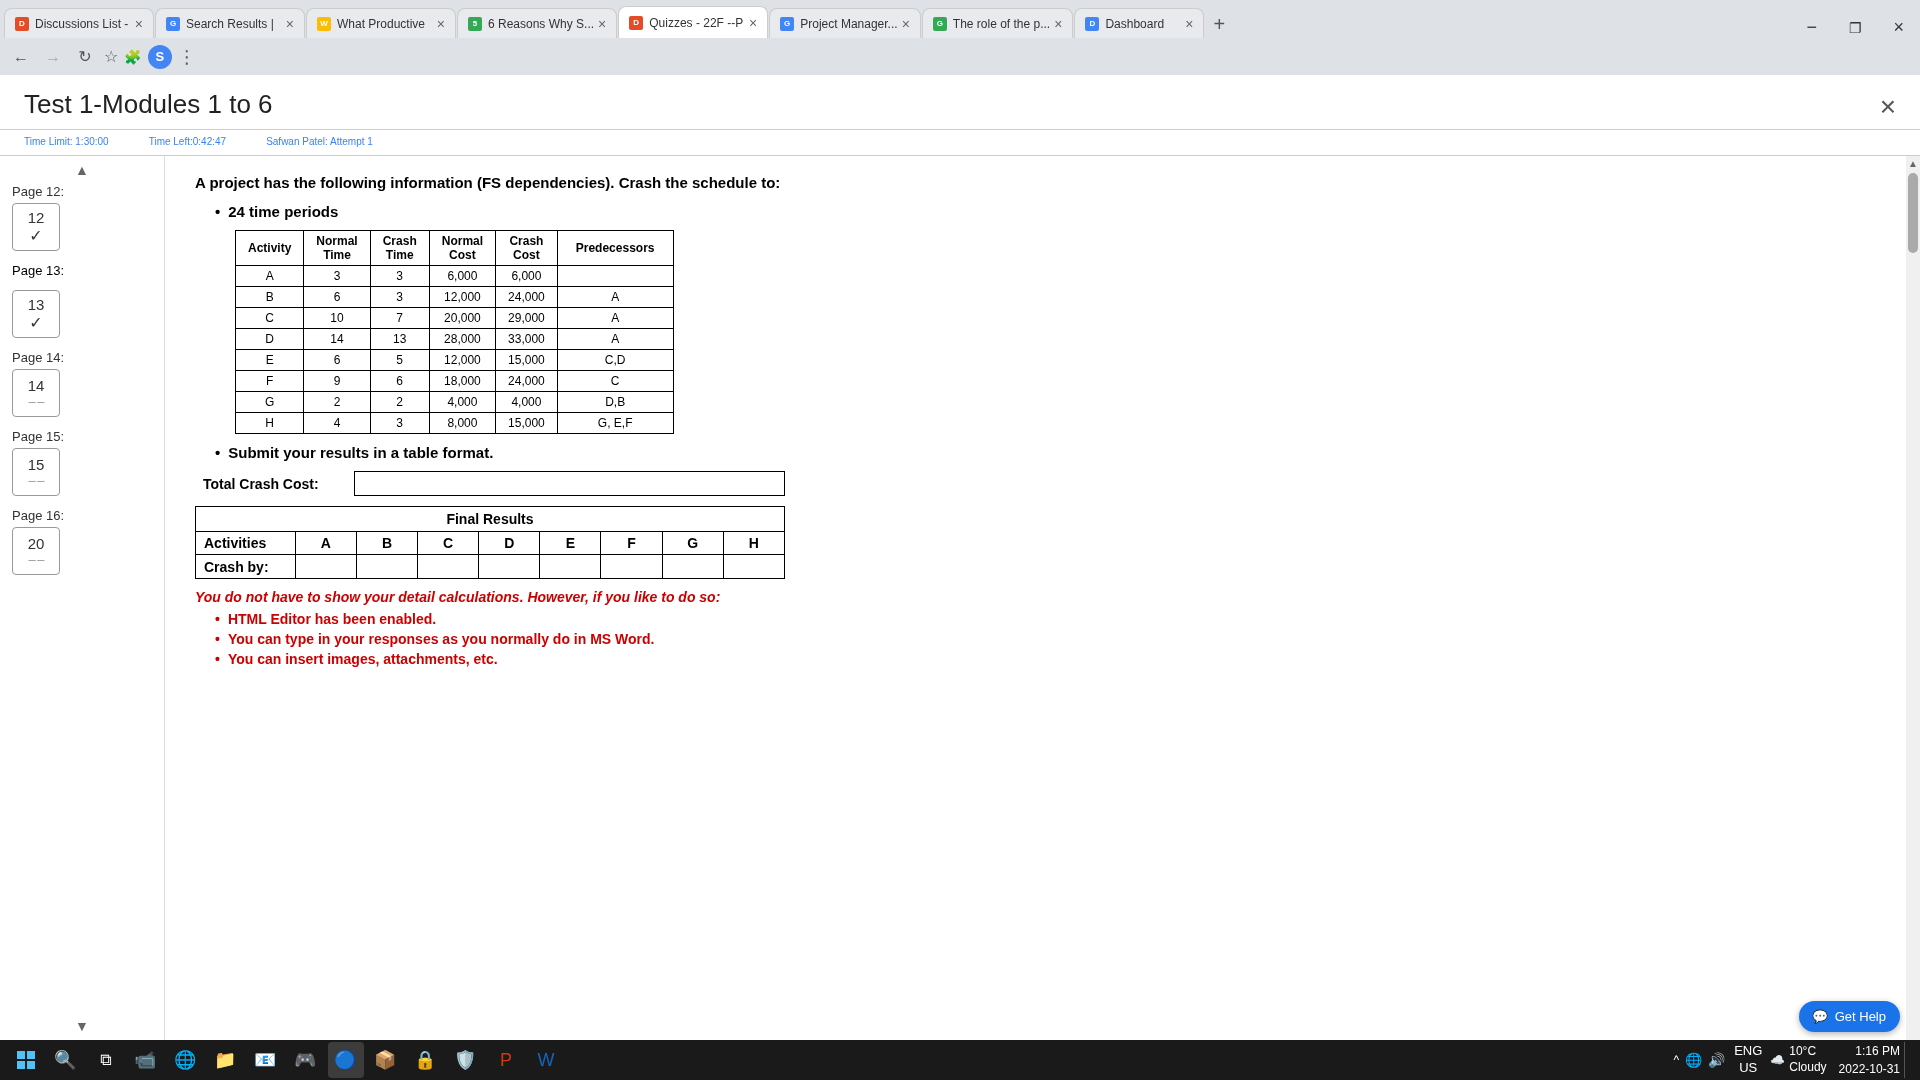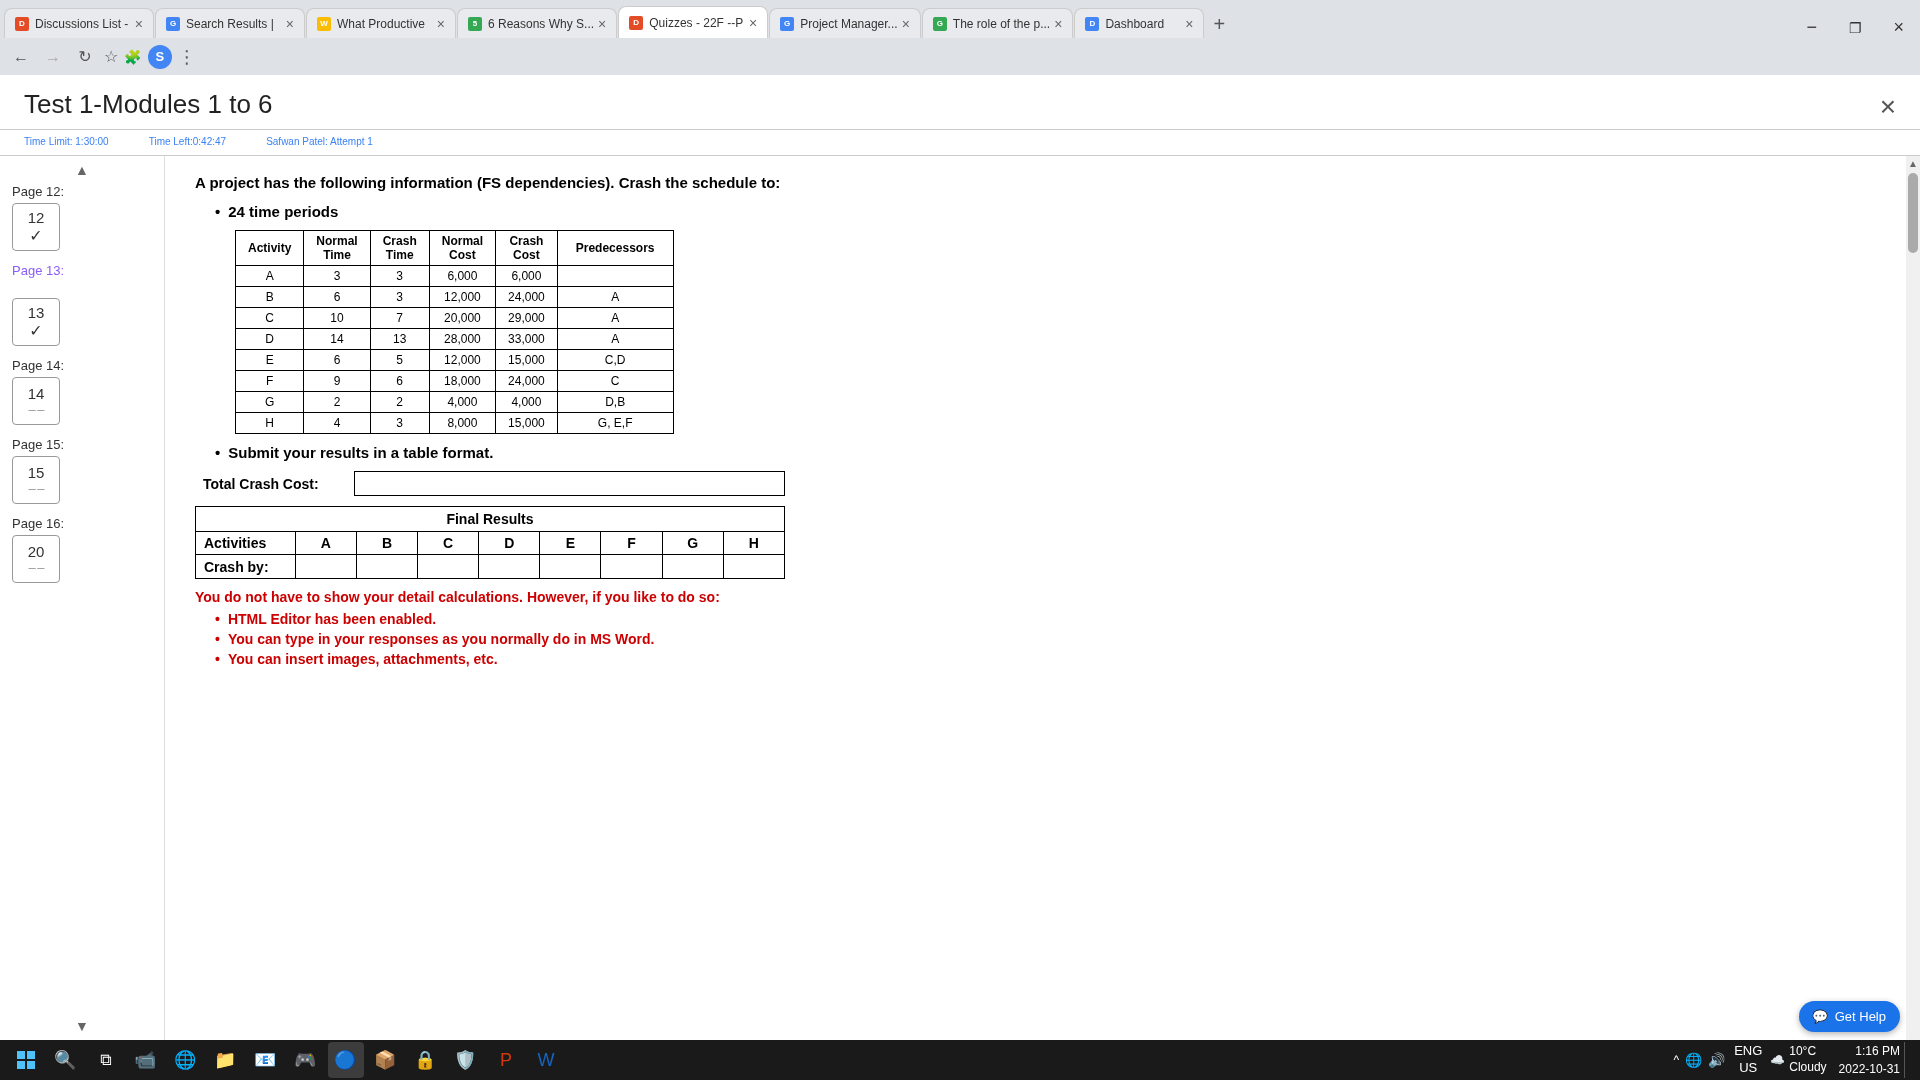--- a/index.html
+++ b/index.html
@@ -91,21 +91,21 @@
 
       <div style="padding:4px 12px 8px 12px;">
         <div style="font-size:13px;color:#333;margin-bottom:4px;">Page 12:</div>
         <div style="width:48px;height:48px;border:1px solid #999;border-radius:4px;display:flex;flex-direction:column;align-items:center;justify-content:center;background:#fff;font-size:15px;font-weight:500;color:#333;cursor:pointer;">
           <span>12</span>
           <span style="font-size:16px;">✓</span>
         </div>
       </div>
 
       <div style="padding:4px 12px 8px 12px;">
-        <div style="font-size:13px;color:#8b5cf6;margin-bottom:20px;">Page 13:</div>
+        <div style="font-size:13px;color:#000000;margin-bottom:12px;">Page 13:</div>
         <div style="width:48px;height:48px;border:1px solid #999;border-radius:4px;display:flex;flex-direction:column;align-items:center;justify-content:center;background:#fff;font-size:15px;font-weight:500;color:#333;cursor:pointer;">
           <span>13</span>
           <span style="font-size:16px;">✓</span>
         </div>
       </div>
 
       <div style="padding:4px 12px 8px 12px;">
         <div style="font-size:13px;color:#333;margin-bottom:4px;">Page 14:</div>
         <div style="width:48px;height:48px;border:1px solid #999;border-radius:4px;display:flex;flex-direction:column;align-items:center;justify-content:center;background:#fff;font-size:15px;font-weight:500;color:#333;cursor:pointer;">
           <span>14</span>
@@ -259,21 +259,21 @@
             <td style="border:1px solid #000;padding:3px 16px;min-width:50px;height:24px;"></td>
             <td style="border:1px solid #000;padding:3px 16px;min-width:50px;height:24px;"></td>
             <td style="border:1px solid #000;padding:3px 16px;min-width:50px;height:24px;"></td>
             <td style="border:1px solid #000;padding:3px 16px;min-width:50px;height:24px;"></td>
             <td style="border:1px solid #000;padding:3px 16px;min-width:50px;height:24px;"></td>
             <td style="border:1px solid #000;padding:3px 16px;min-width:50px;height:24px;"></td>
           </tr>
         </tbody>
       </table>
 
-      <div style="color:#cc0000;font-size:14px;font-weight:700;margin:10px 0 6px 0;">You do not have to show your detail calculations.  However, if you like to do so:</div>
+      <div style="color:#cc0000;font-size:14px;font-weight:700;margin:10px 0 6px 0;font-style:italic;">You do not have to show your detail calculations.  However, if you like to do so:</div>
 
       <div style="color:#cc0000;font-size:14px;font-weight:700;margin:4px 0 4px 20px;display:flex;align-items:center;gap:8px;">
         <span>•</span>
         <span>HTML Editor has been enabled.</span>
       </div>
       <div style="color:#cc0000;font-size:14px;font-weight:700;margin:4px 0 4px 20px;display:flex;align-items:center;gap:8px;">
         <span>•</span>
         <span>You can type in your responses as you normally do in MS Word.</span>
       </div>
       <div style="color:#cc0000;font-size:14px;font-weight:700;margin:4px 0 4px 20px;display:flex;align-items:center;gap:8px;">

